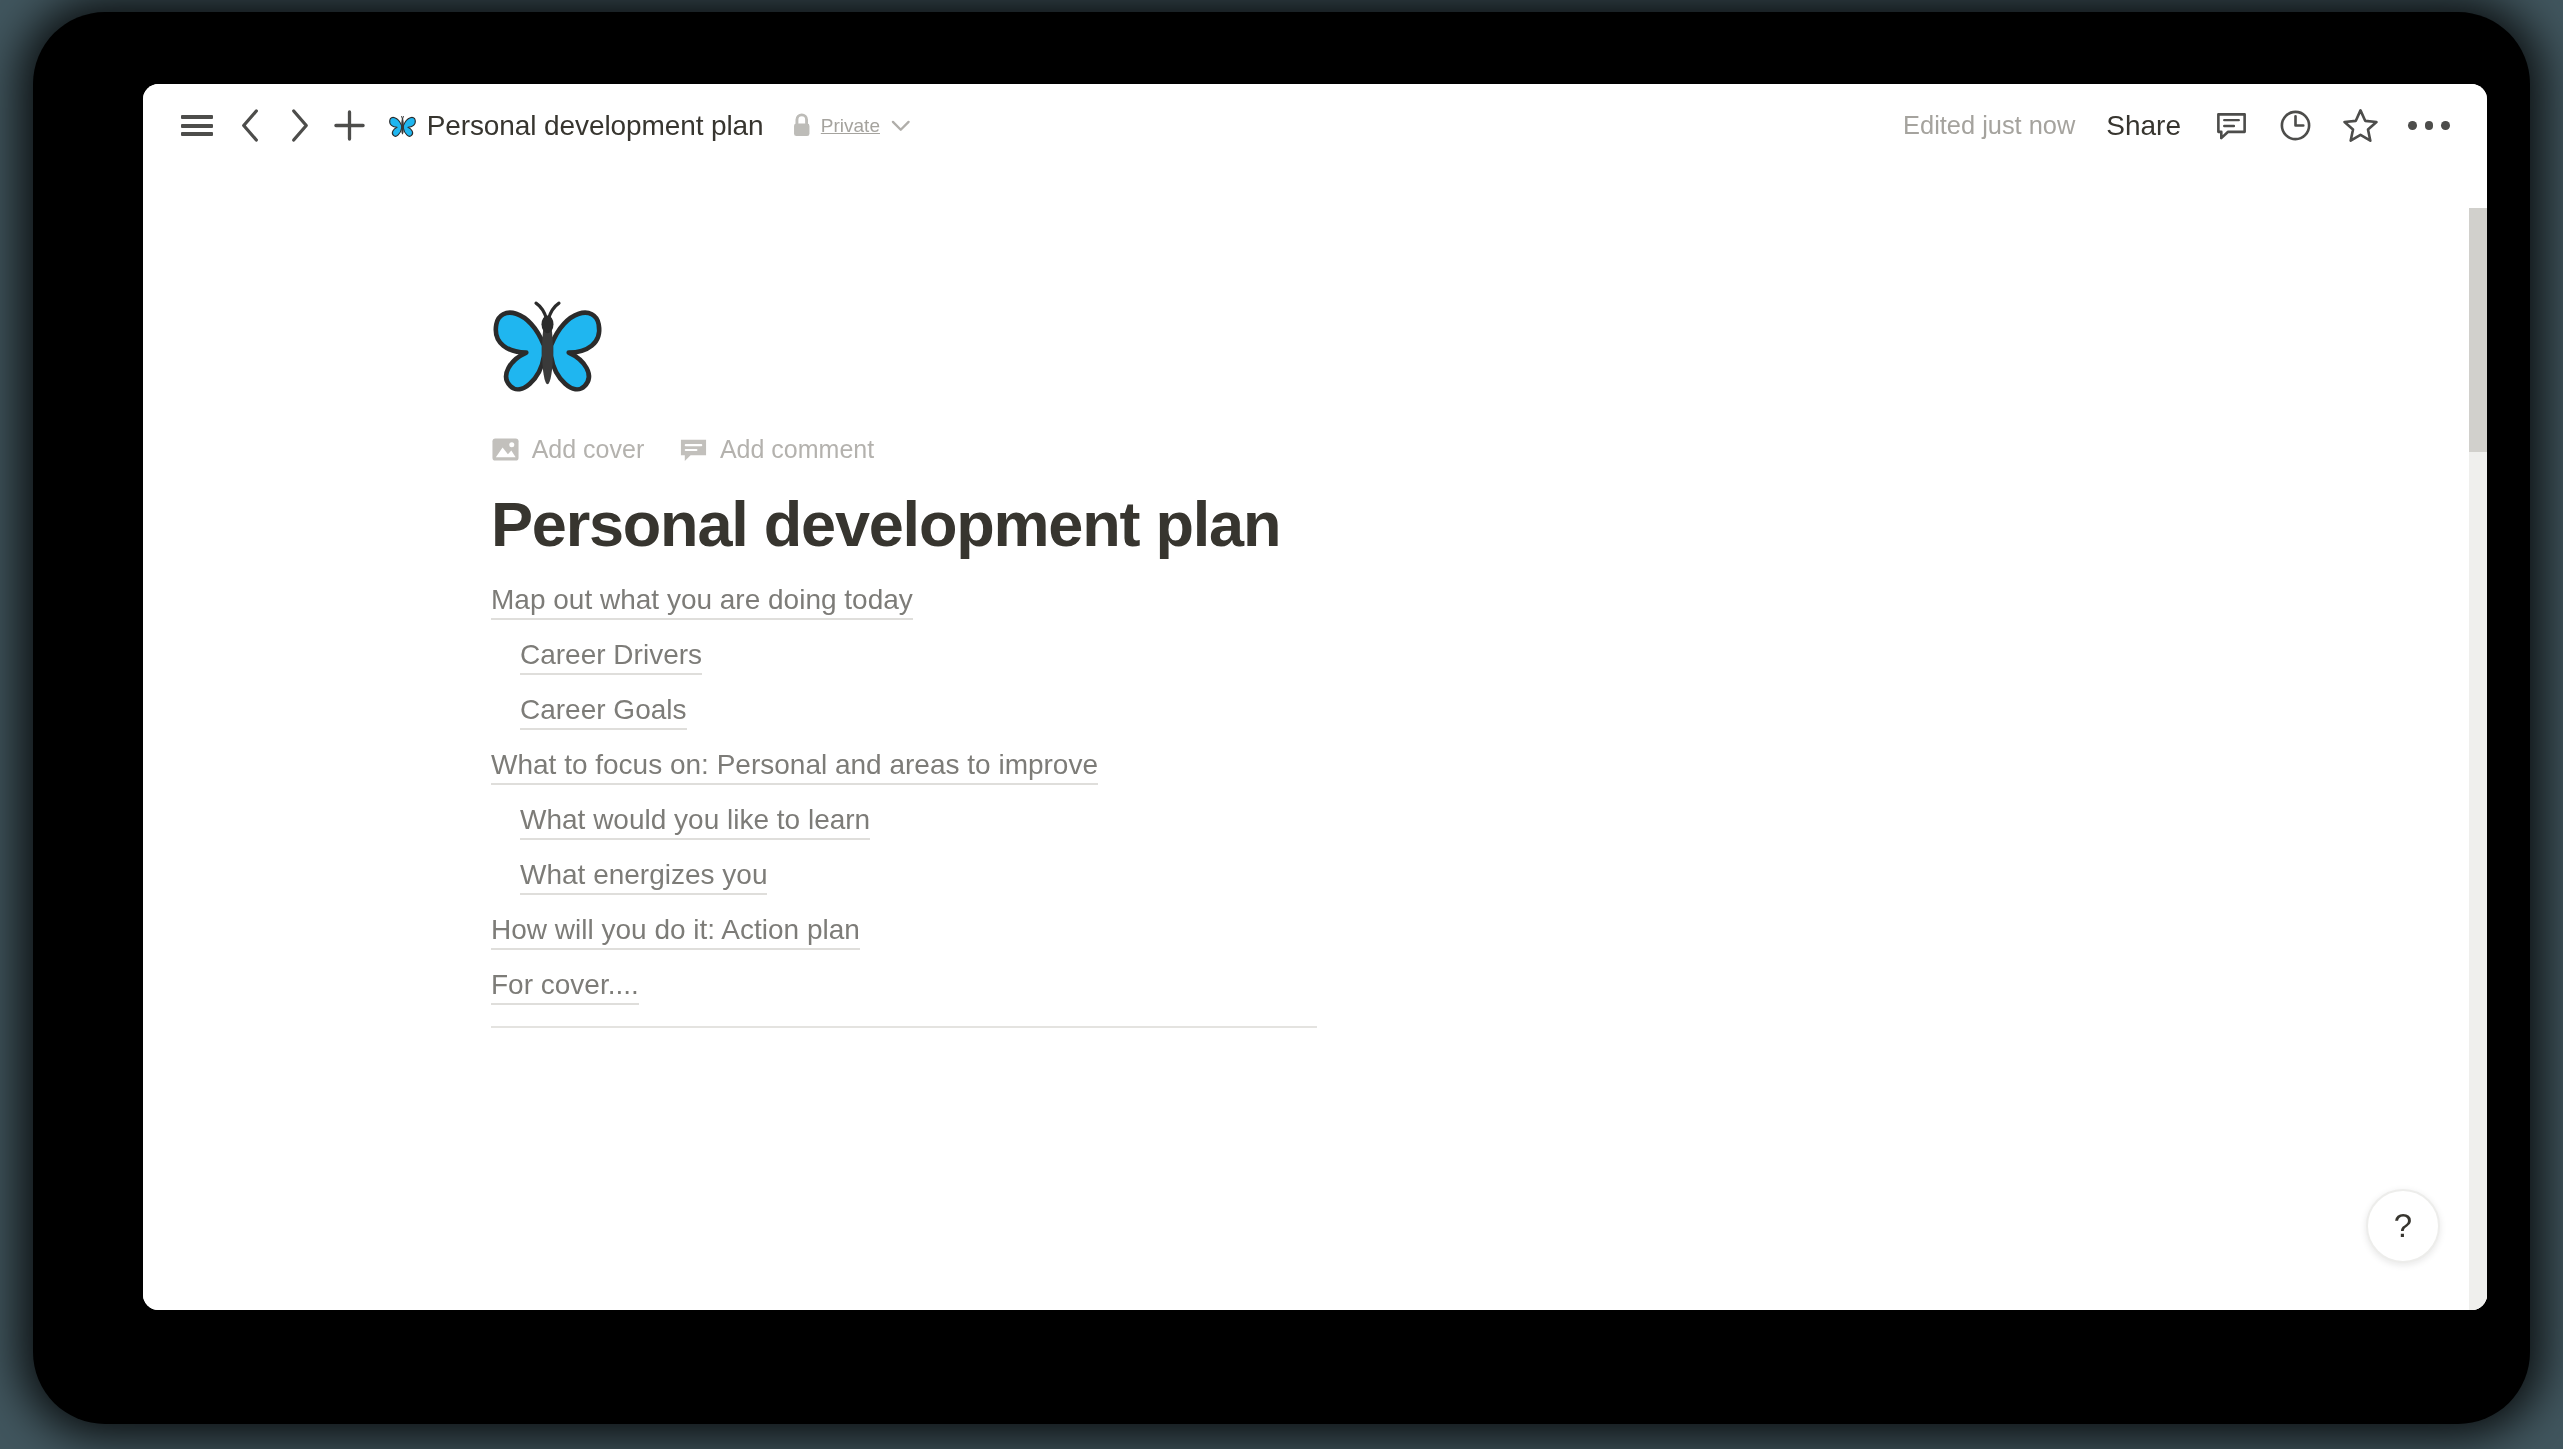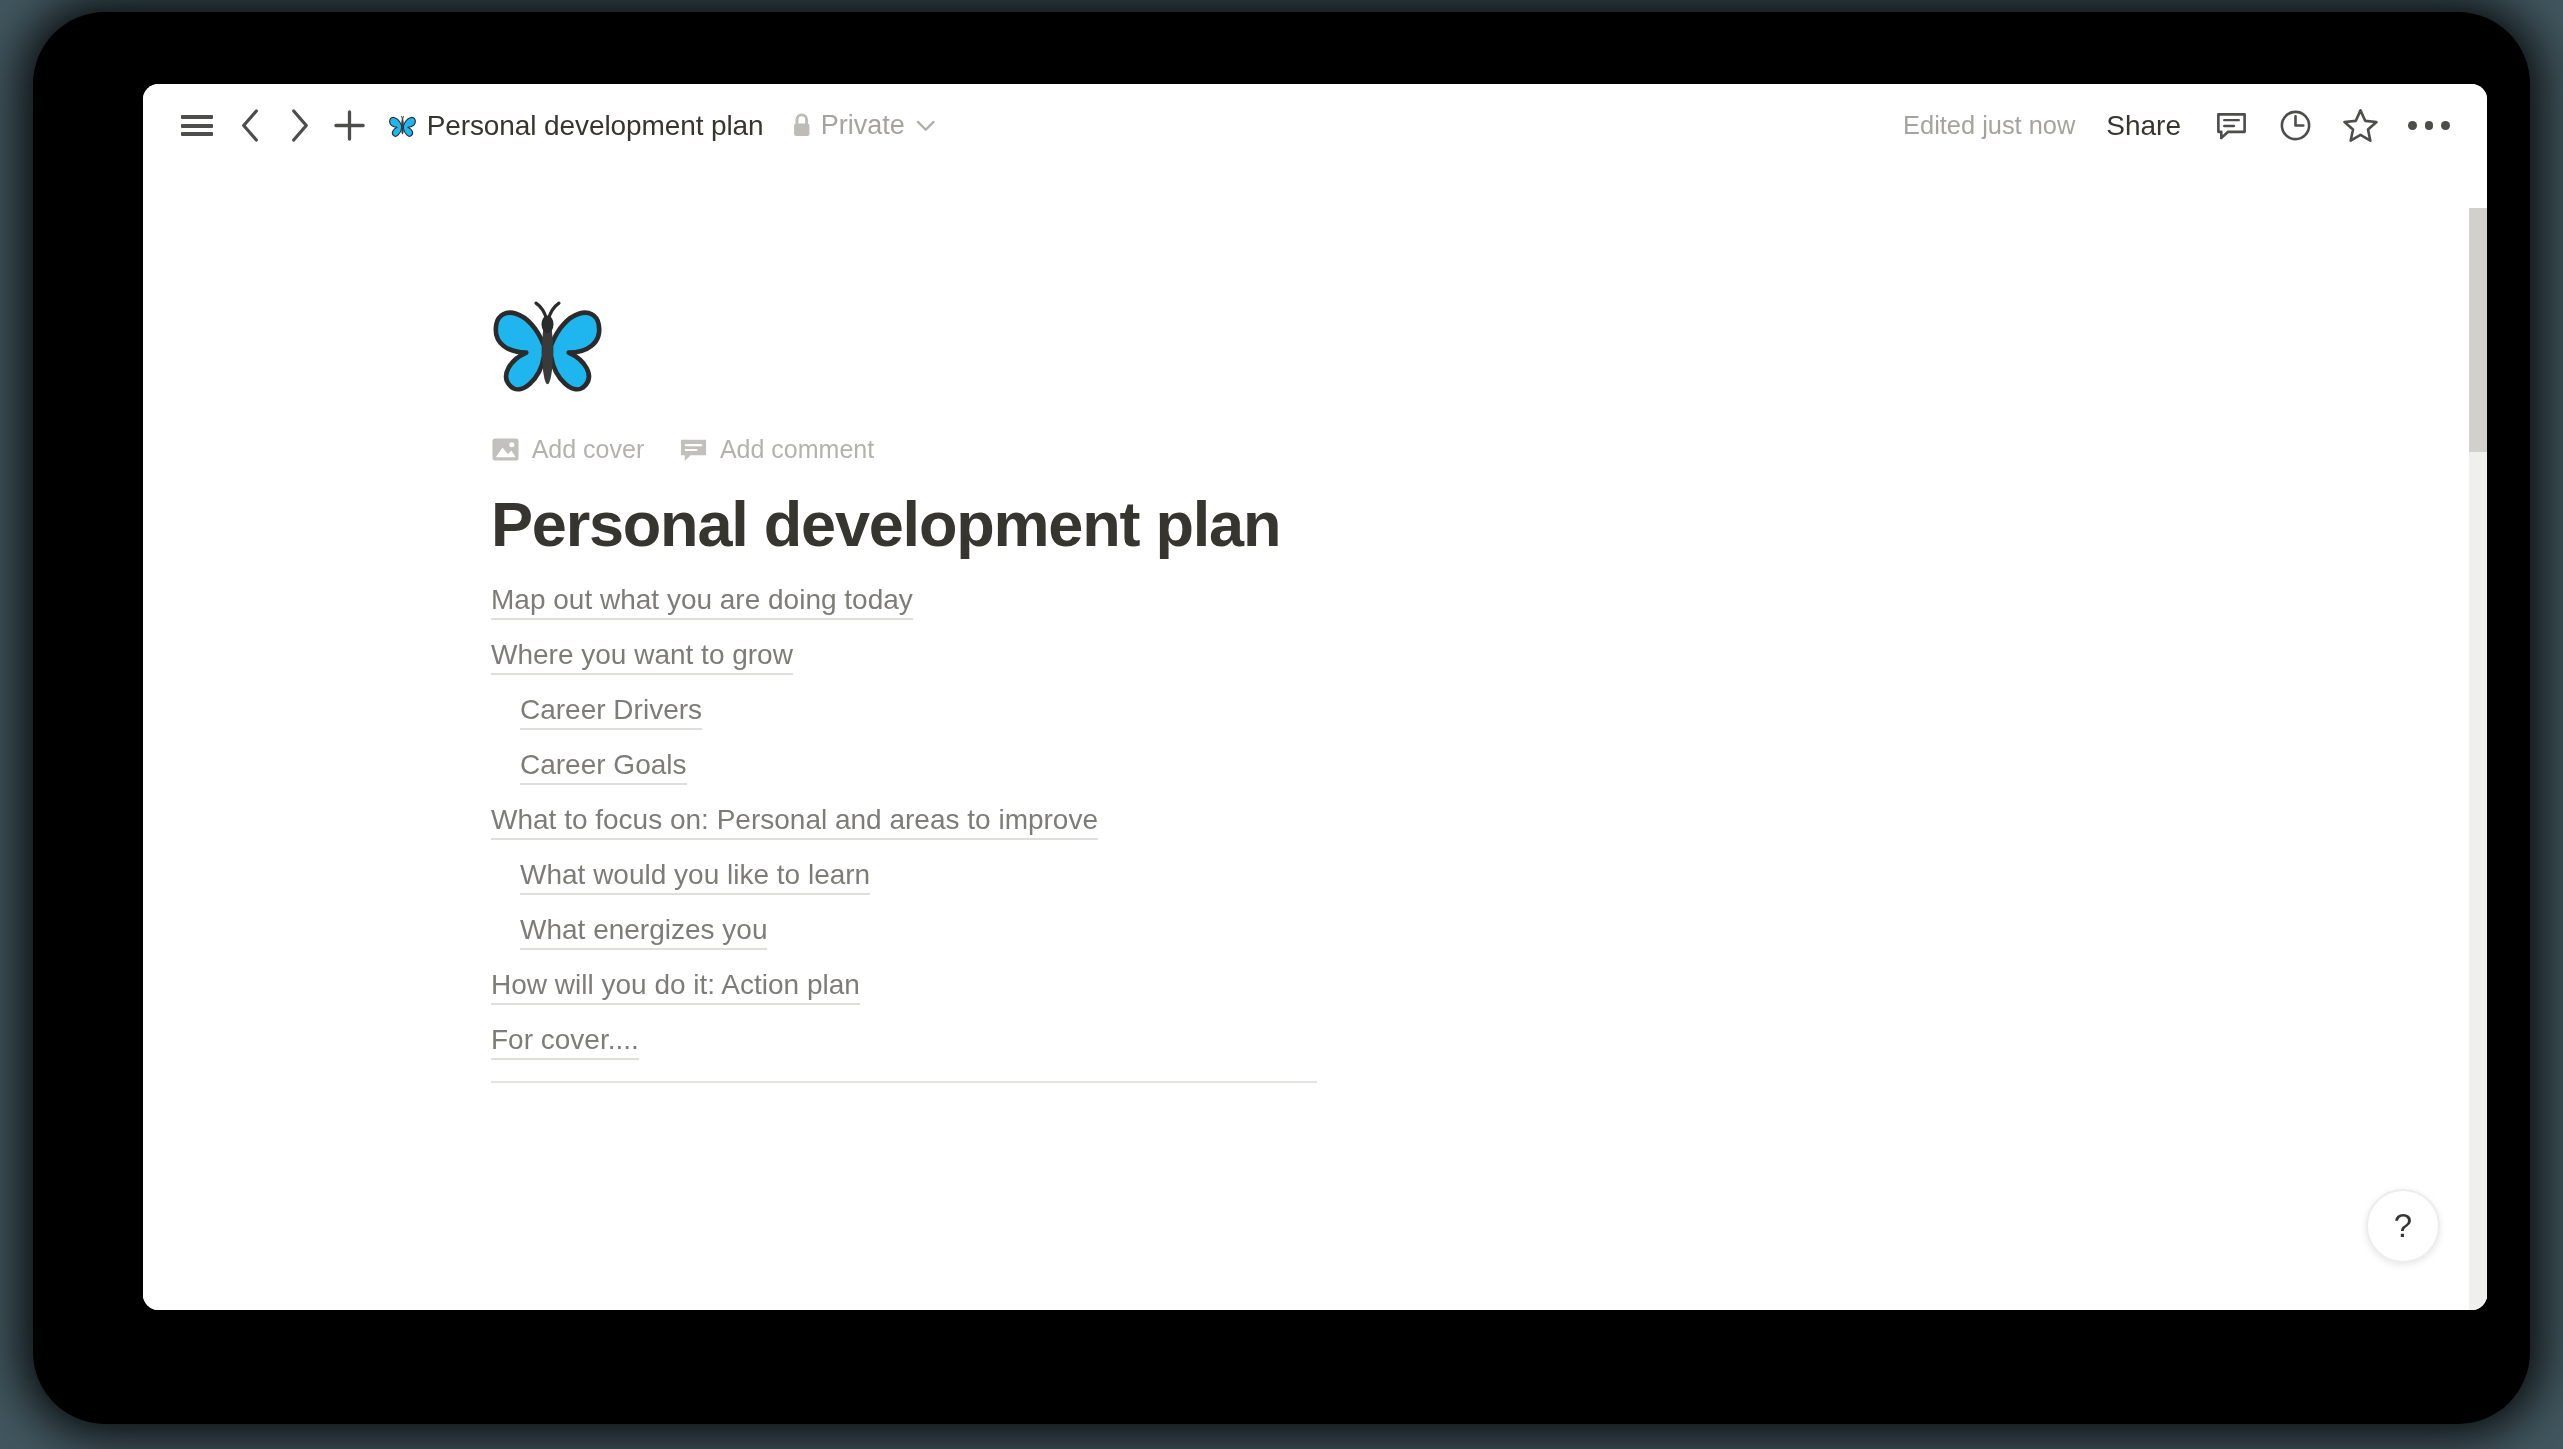--- a/index.html
+++ b/index.html
@@ -102,23 +102,24 @@
     white-space: nowrap;
   }
 
   #privacy-chip {
     display: flex;
     align-items: center;
     margin-left: 27px;
   }
   #lock-icon { margin-right: 8.8px; display:flex; }
   #privacy-label {
-    font-size: 27px;
+    font-size: 19px;
     color: #a5a39e;
     white-space: nowrap;
+    text-decoration: underline;
   }
   #privacy-caret { margin-left: 9.8px; display:flex; }
 
   #topbar-right {
     margin-left: auto;
     display: flex;
     align-items: center;
     margin-right: 37px;
   }
 
@@ -414,21 +415,20 @@
               <span class="pa-label">Add comment</span>
             </div>
 
           </div>
 
           <div id="page-title">Personal development plan</div>
 
           <div id="toc">
 
             <div class="toc-item toc-level-1"><span class="toc-link">Map out what you are doing today</span></div>
-            <div class="toc-item toc-level-1"><span class="toc-link">Where you want to grow</span></div>
             <div class="toc-item toc-level-2"><span class="toc-link">Career Drivers</span></div>
             <div class="toc-item toc-level-2"><span class="toc-link">Career Goals</span></div>
             <div class="toc-item toc-level-1"><span class="toc-link">What to focus on: Personal and areas to improve</span></div>
             <div class="toc-item toc-level-2"><span class="toc-link">What would you like to learn</span></div>
             <div class="toc-item toc-level-2"><span class="toc-link">What energizes you</span></div>
             <div class="toc-item toc-level-1"><span class="toc-link">How will you do it: Action plan</span></div>
             <div class="toc-item toc-level-1"><span class="toc-link">For cover....</span></div>
 
           </div>
 

